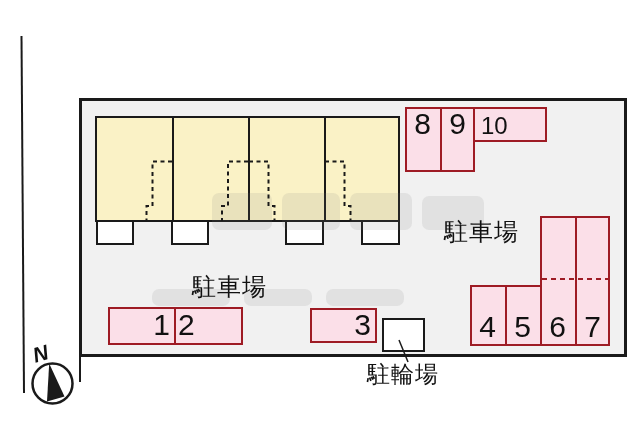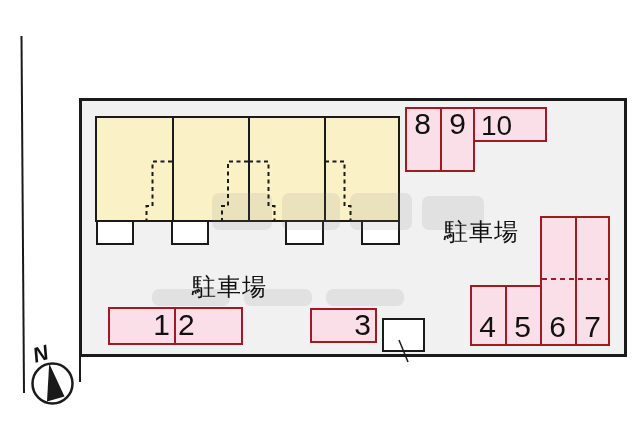--- a/index.html
+++ b/index.html
@@ -113,26 +113,27 @@
     <line x1="542" y1="279" x2="608" y2="279" stroke="#9e1b24" stroke-width="2" stroke-dasharray="5 4"></line>
 
     <line x1="399" y1="340" x2="408" y2="362" stroke="#1a1a1a" stroke-width="1.5"></line>
 
     <circle cx="52.5" cy="383.5" r="20" fill="#ffffff" stroke="#1a1a1a" stroke-width="2.5"></circle>
     <polygon points="49.2,363.5 64.5,396.5 47,401.5" fill="#1a1a1a"></polygon>
   </svg>
 
   <span class="jp" style="left:192px;top:271px;font-size:24px;letter-spacing:1px;">駐車場</span>
   <span class="jp" style="left:444px;top:216px;font-size:24px;letter-spacing:1px;">駐車場</span>
+  <span class="jp" style="left:367px;top:359px;font-size:23px;letter-spacing:1px;">駐輪場</span>
   <span class="jp" style="left:33px;top:342px;font-size:21px;font-weight:bold;font-style:italic;transform:rotate(-16deg);">N</span>
 
   <span class="num" style="left:108px;top:311px;width:62px;text-align:right;">1</span>
   <span class="num" style="left:178px;top:311px;">2</span>
   <span class="num" style="left:310px;top:311px;width:61px;text-align:right;">3</span>
   <span class="num" style="left:470px;top:313px;width:35px;text-align:center;">4</span>
   <span class="num" style="left:505px;top:313px;width:35px;text-align:center;">5</span>
   <span class="num" style="left:540px;top:313px;width:35px;text-align:center;">6</span>
   <span class="num" style="left:575px;top:313px;width:35px;text-align:center;">7</span>
   <span class="num" style="left:405px;top:110px;width:35px;text-align:center;">8</span>
   <span class="num" style="left:440px;top:110px;width:35px;text-align:center;">9</span>
-  <span class="num" style="left:481px;top:112px;font-size:28px;">10</span>
+  <span class="num" style="left:481px;top:112px;font-size:24px;">10</span>
 
 </div>
 
 </body></html>

